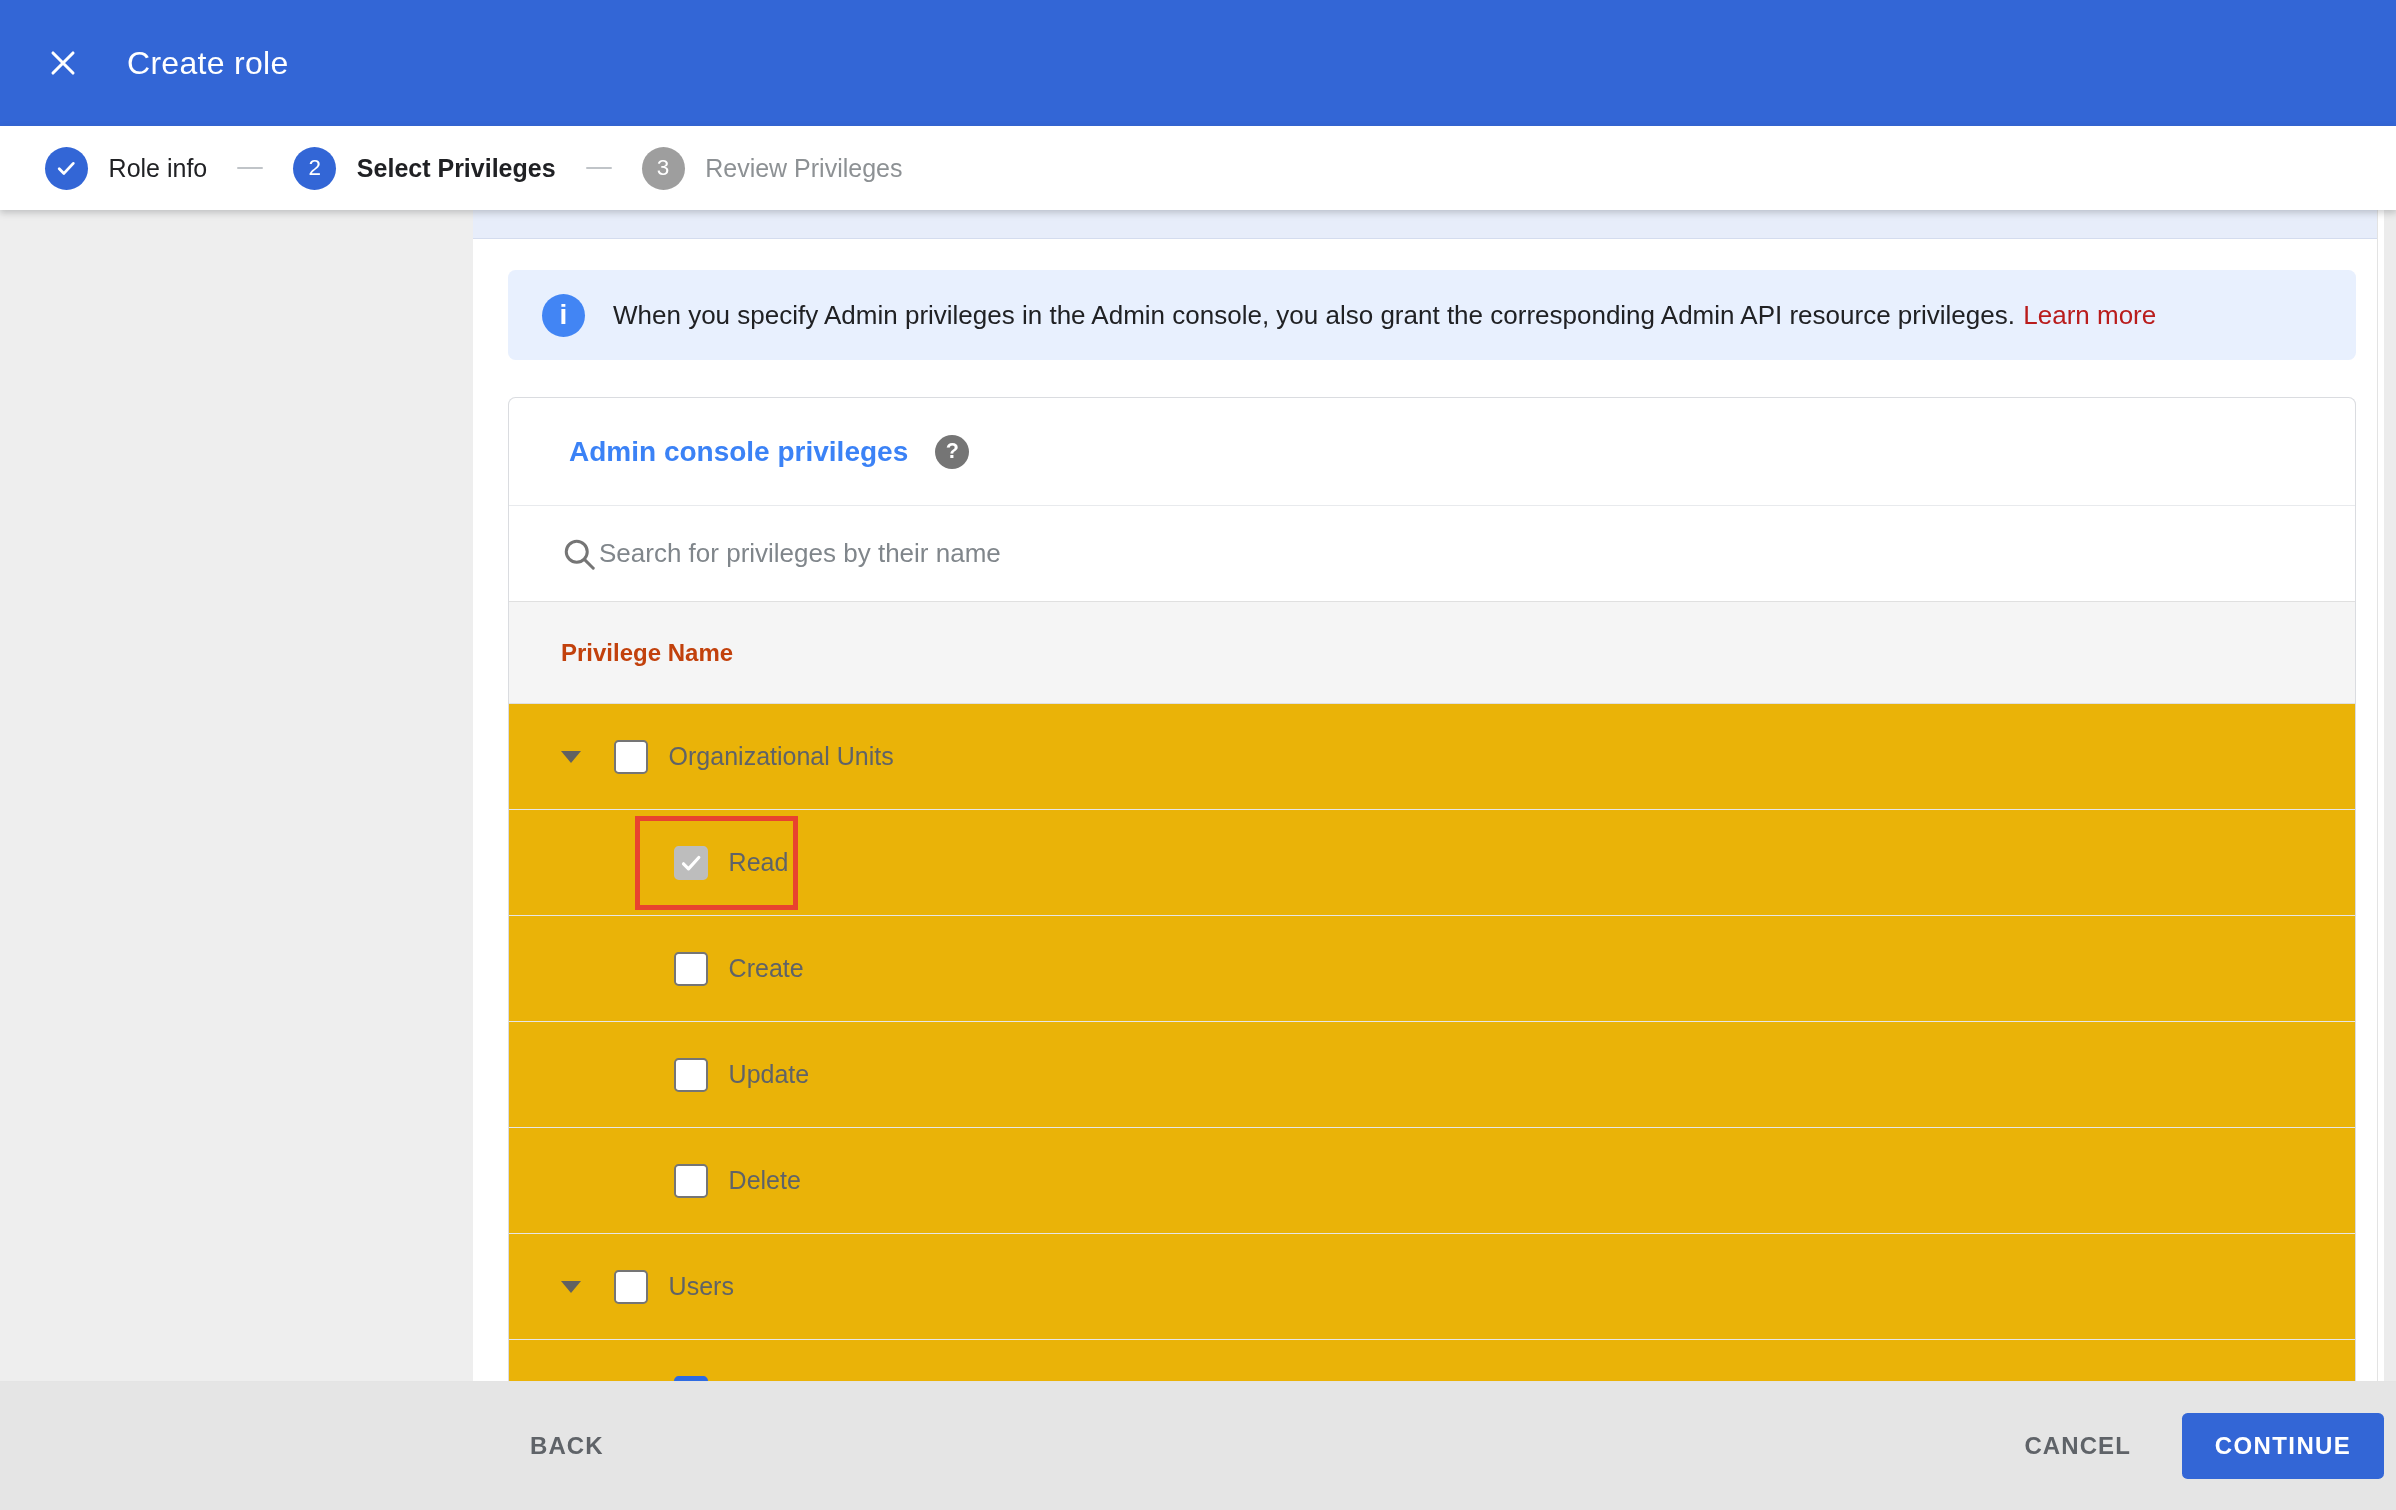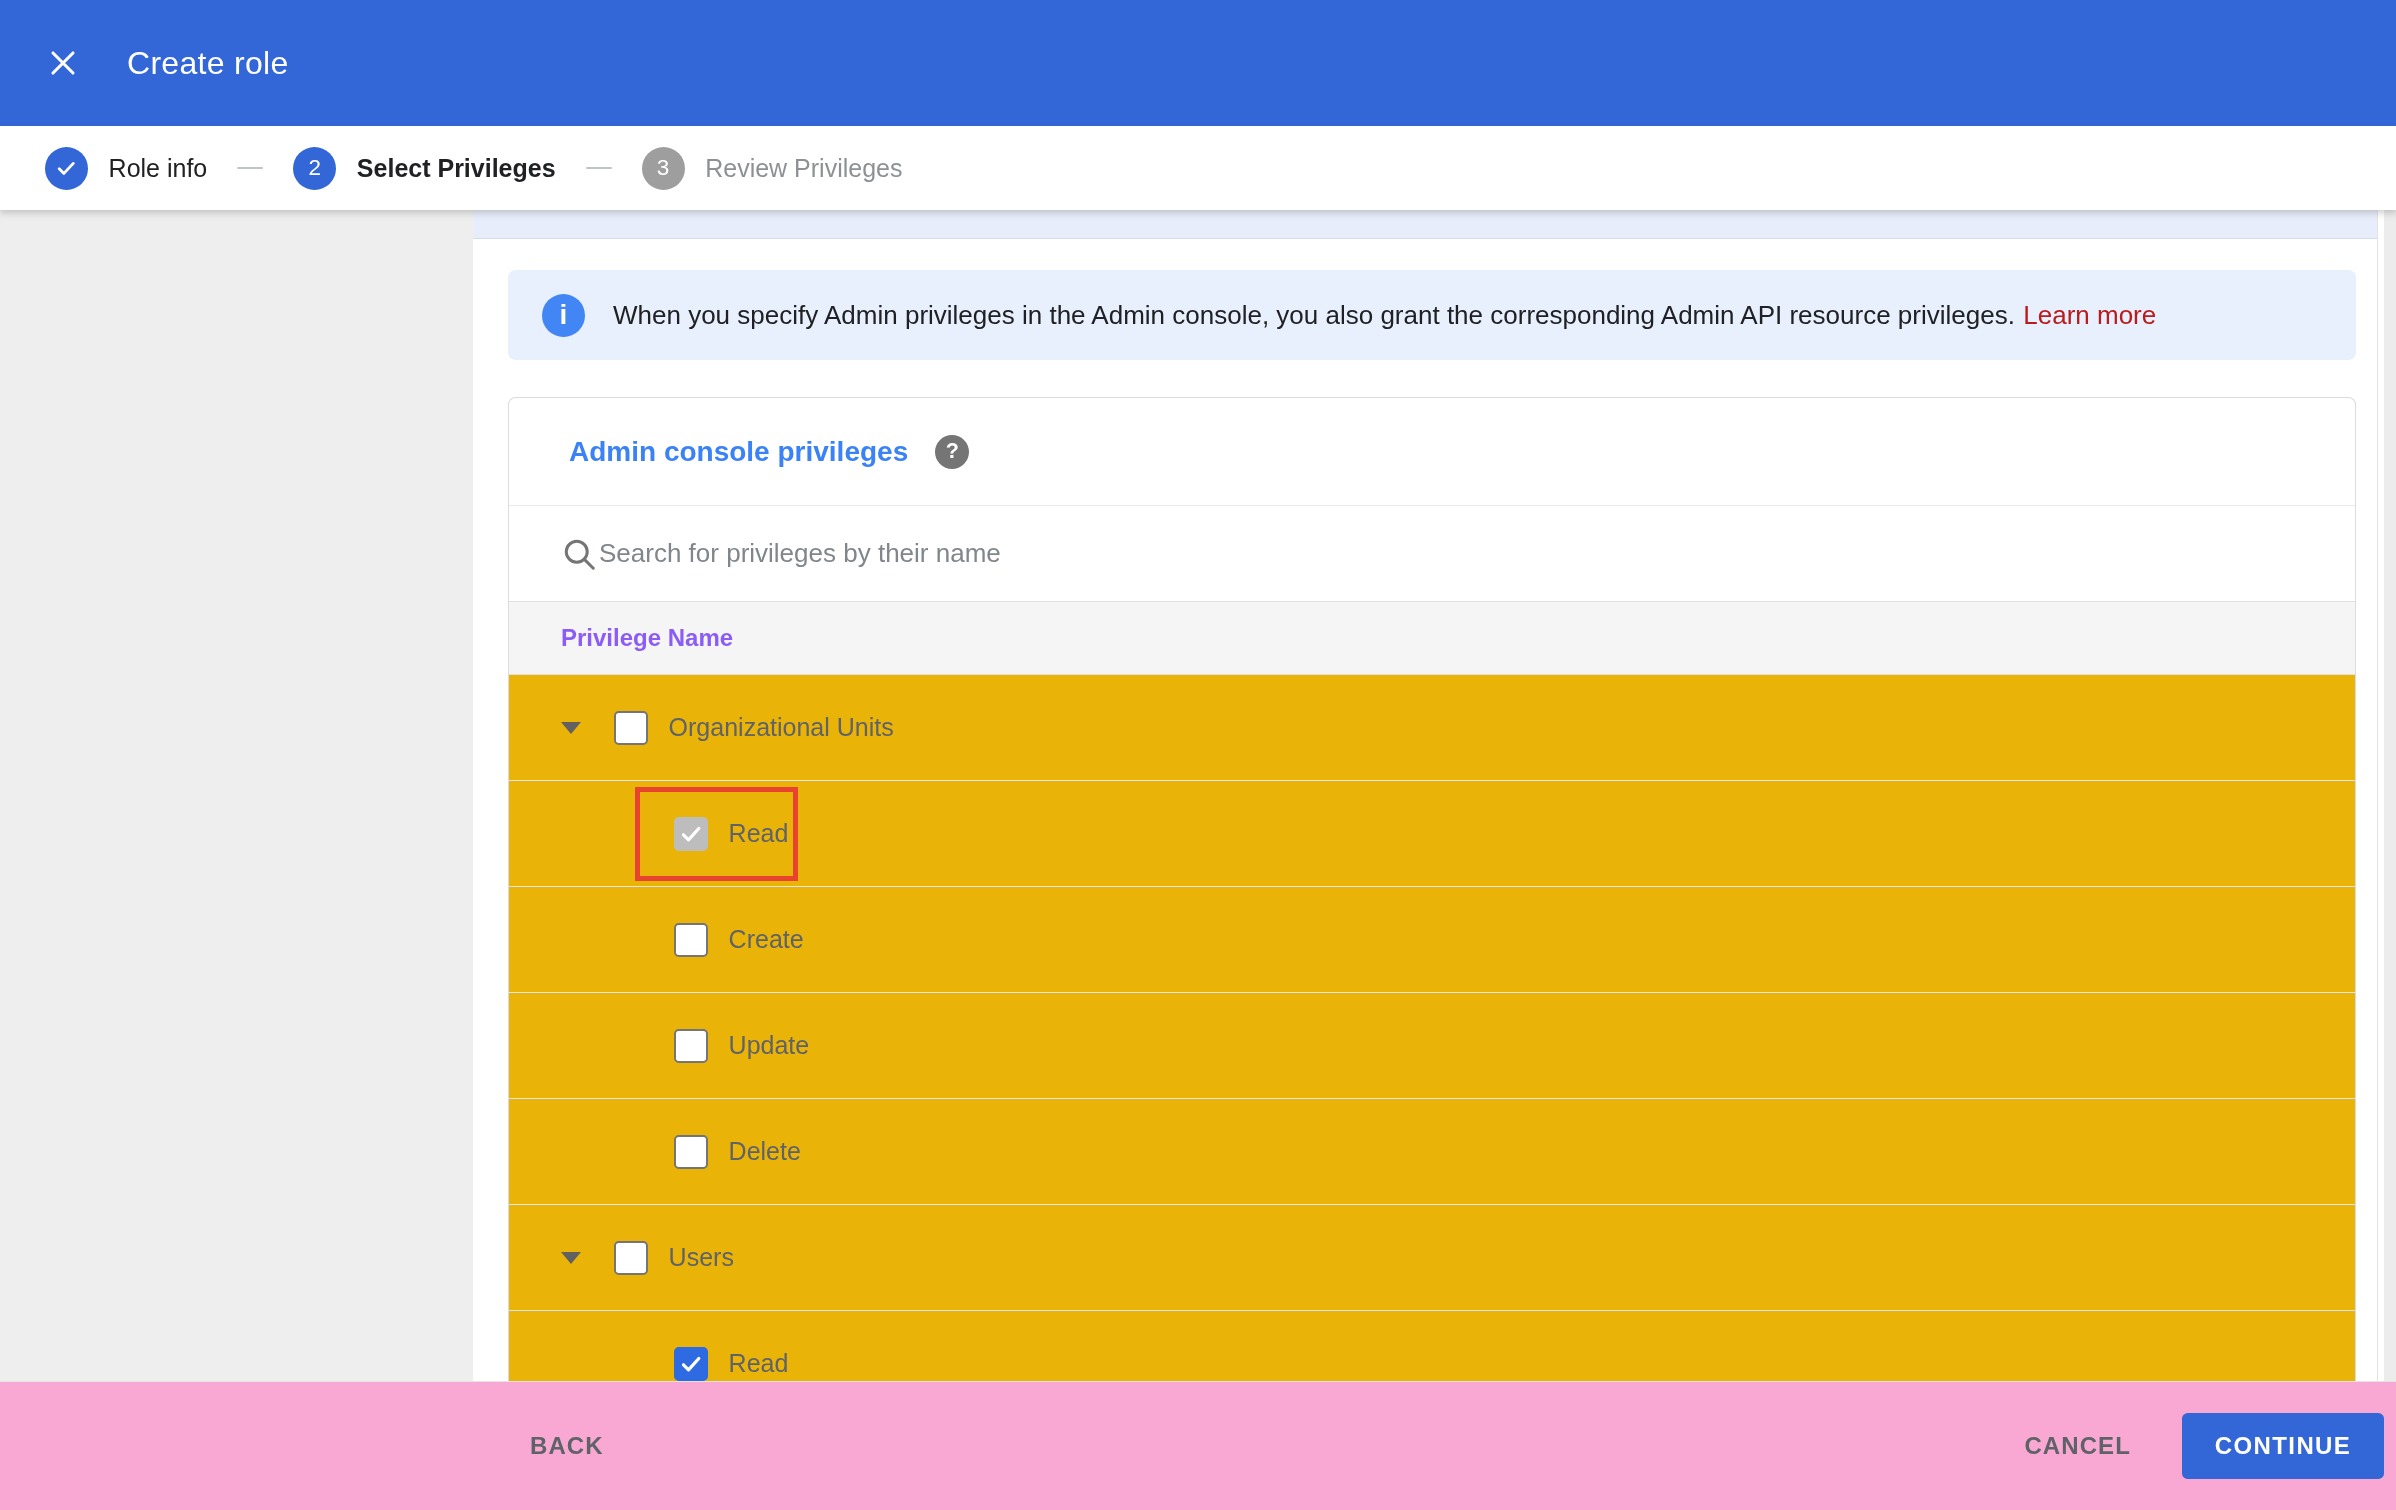--- a/index.html
+++ b/index.html
@@ -33,36 +33,36 @@
   .banner p{margin:0 0 0 28px;font-size:26px;color:#202124;white-space:nowrap;}
   .banner a{color:#b91c1c;text-decoration:none;margin-left:8.4px;cursor:pointer;}
 
   .card{margin:37px 20.6px 0 35px;border:0.9px solid #dadce0;border-bottom:none;border-radius:7.5px 7.5px 0 0;background:#fff;}
   .card-title-row{height:107px;display:flex;align-items:center;padding-left:52px;border-bottom:0.9px solid #e8eaed;}
   .card-title-row h2{font-size:28px;font-weight:bold;color:#3b82f6;margin:8px;}
   .help-icon{width:34px;height:34px;border-radius:50%;background:#757575;color:#fff;font-size:21.5px;font-weight:bold;display:flex;align-items:center;justify-content:center;margin-left:19px;cursor:pointer;flex:0 0 auto;}
   .search-row{height:95px;display:flex;align-items:center;padding-left:52px;}
   .search-row input{border:none;outline:none;flex:1;font-size:26px;color:#3c4043;font-family:inherit;background:transparent;}
   .search-row input::placeholder{color:#80868b;}
-  .table-header{height:74px;background:#f5f5f5;border-top:0.9px solid #e0e0e0;border-bottom:0.9px solid #e0e0e0;display:flex;align-items:center;padding-left:52px;font-size:24px;font-weight:bold;color:#8b5cf6;box-sizing:border-box;}
+  .table-header{height:103px;background:#f5f5f5;border-top:0.9px solid #e0e0e0;border-bottom:0.9px solid #e0e0e0;display:flex;align-items:center;padding-left:52px;font-size:24px;font-weight:bold;color:#c2410c;box-sizing:border-box;}
 
   .prow{height:105px;display:flex;align-items:center;position:relative;border-bottom:0.9px solid #e6e6e6;background:#eab308;}
   .expander{width:0;height:0;border-left:10.3px solid transparent;border-right:10.3px solid transparent;border-top:12px solid #616161;margin-left:52px;cursor:pointer;flex:0 0 auto;}
   .cb{width:34px;height:34px;border:2.8px solid #757575;border-radius:4.7px;box-sizing:border-box;display:flex;align-items:center;justify-content:center;background:#fff;cursor:pointer;flex:0 0 auto;}
   .cb.checked-gray{background:#bdbdbd;border-color:#bdbdbd;}
   .cb.checked-blue{background:#2e6be2;border-color:#2e6be2;}
   .prow.group .cb{margin-left:33px;}
   .prow.child .cb{margin-left:165px;}
   .plabel{font-size:25px;color:#5f6368;margin-left:20.6px;}
   .red-box{position:absolute;left:126px;top:5.6px;width:163px;height:94px;border:5.6px solid #e8432f;box-sizing:border-box;pointer-events:none;}
 
   .scrollstrip{width:19px;flex:0 0 auto;background:linear-gradient(to right,#ffffff 0px,#ffffff 5.6px,#ececec 5.6px);border-left:0.9px solid #e3e3e3;cursor:pointer;}
 
   
-  .footer{height:129px;flex:0 0 auto;background:#f9a8d4;border-top:0.9px solid #e4e4e4;display:flex;align-items:center;box-sizing:border-box;}
+  .footer{height:129px;flex:0 0 auto;background:#e5e5e5;border-top:0.9px solid #e4e4e4;display:flex;align-items:center;box-sizing:border-box;}
   .txt-btn{background:none;border:none;font-family:inherit;font-size:24px;color:#5f6368;letter-spacing:1.1px;font-weight:bold;cursor:pointer;padding:0;}
   .back-btn{margin-left:530px;}
   .spacer{flex:1;}
   .cancel-btn{margin-right:51px;}
   .continue-btn{width:202px;height:66px;border:none;border-radius:5.6px;background:#3366d6;color:#fff;font-family:inherit;font-size:24px;font-weight:bold;letter-spacing:1.4px;cursor:pointer;margin-right:13px;}
 </style>
 </head>
 <body>
 
 <div class="app">

